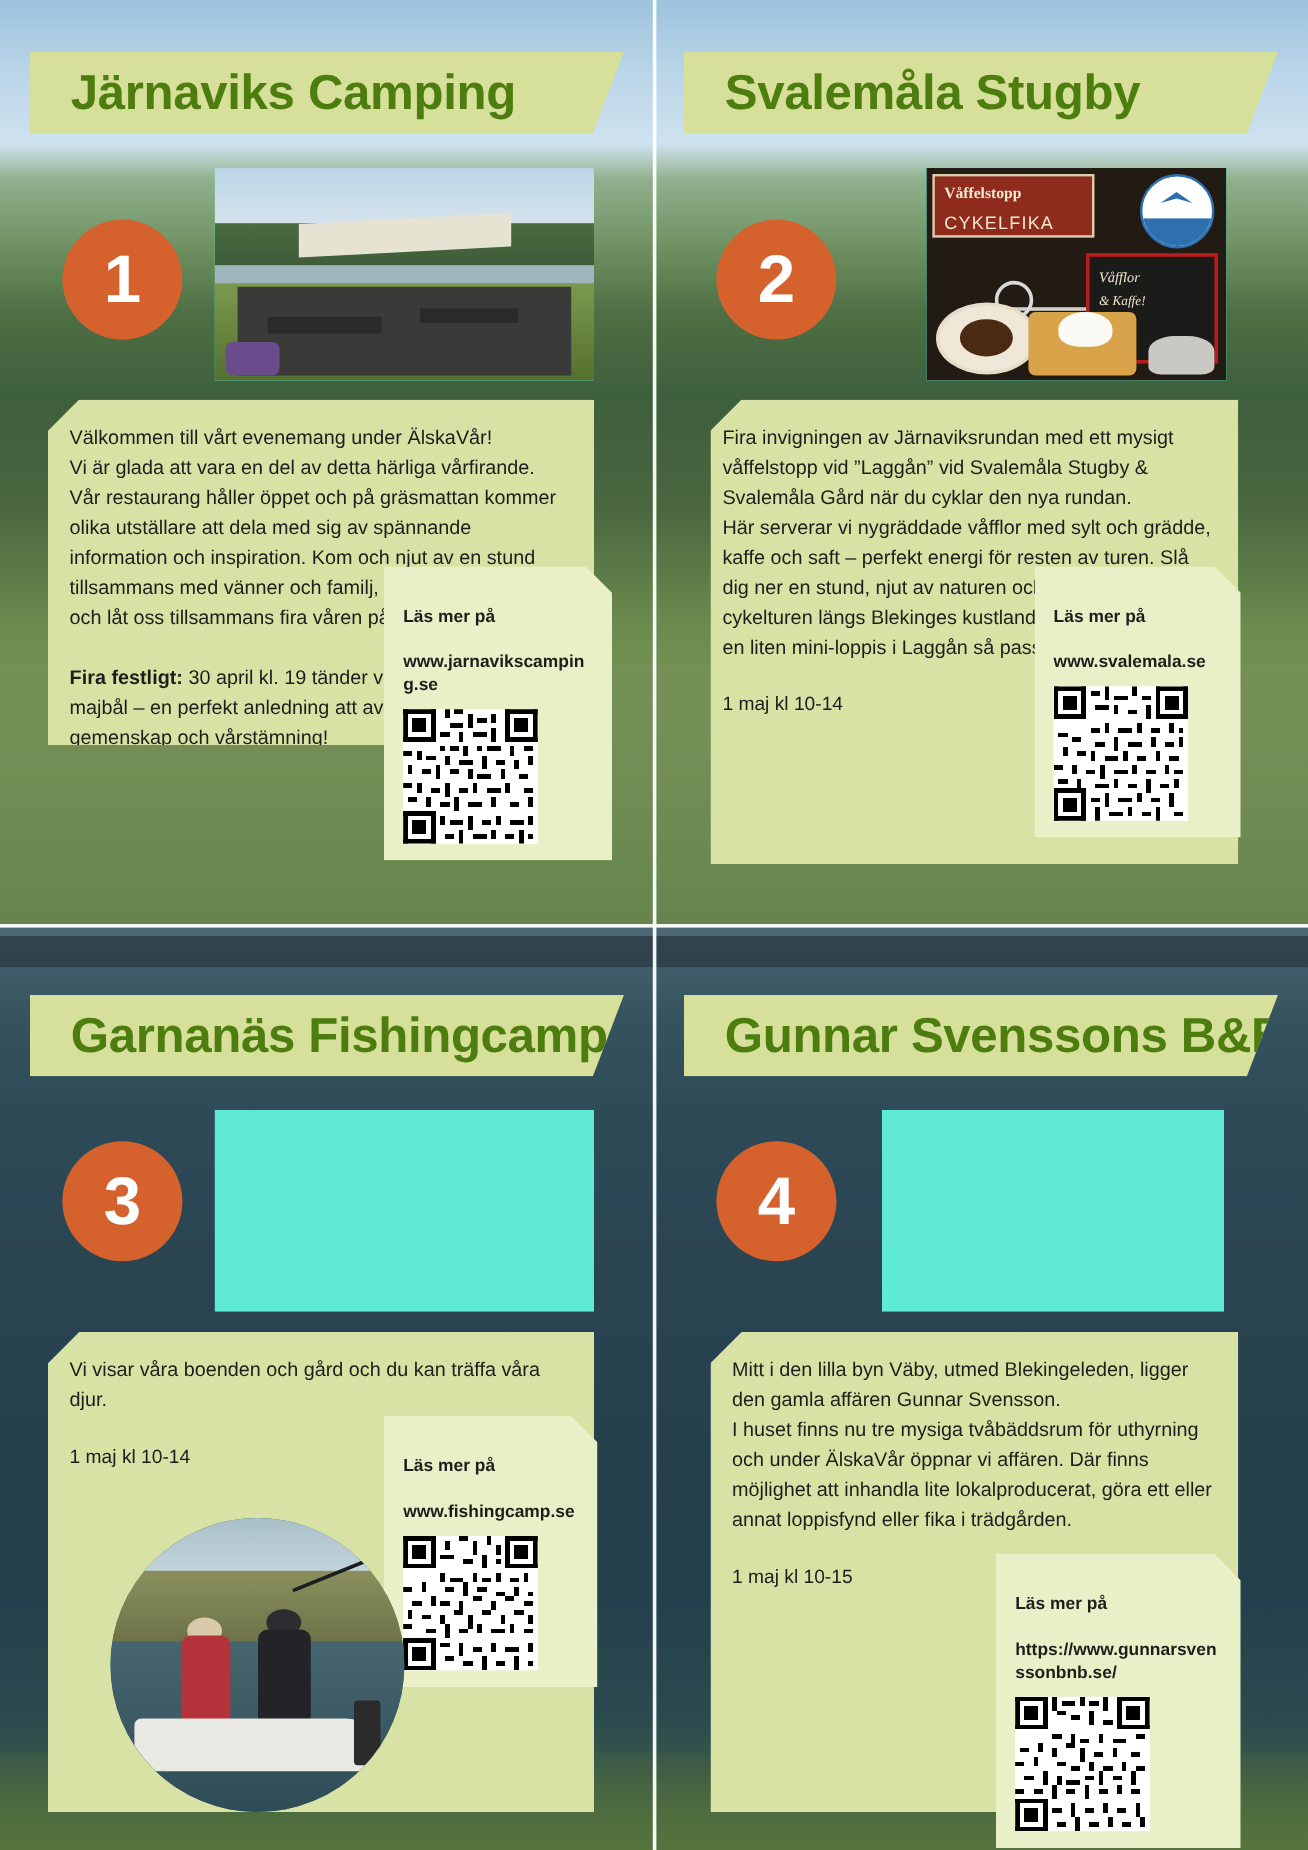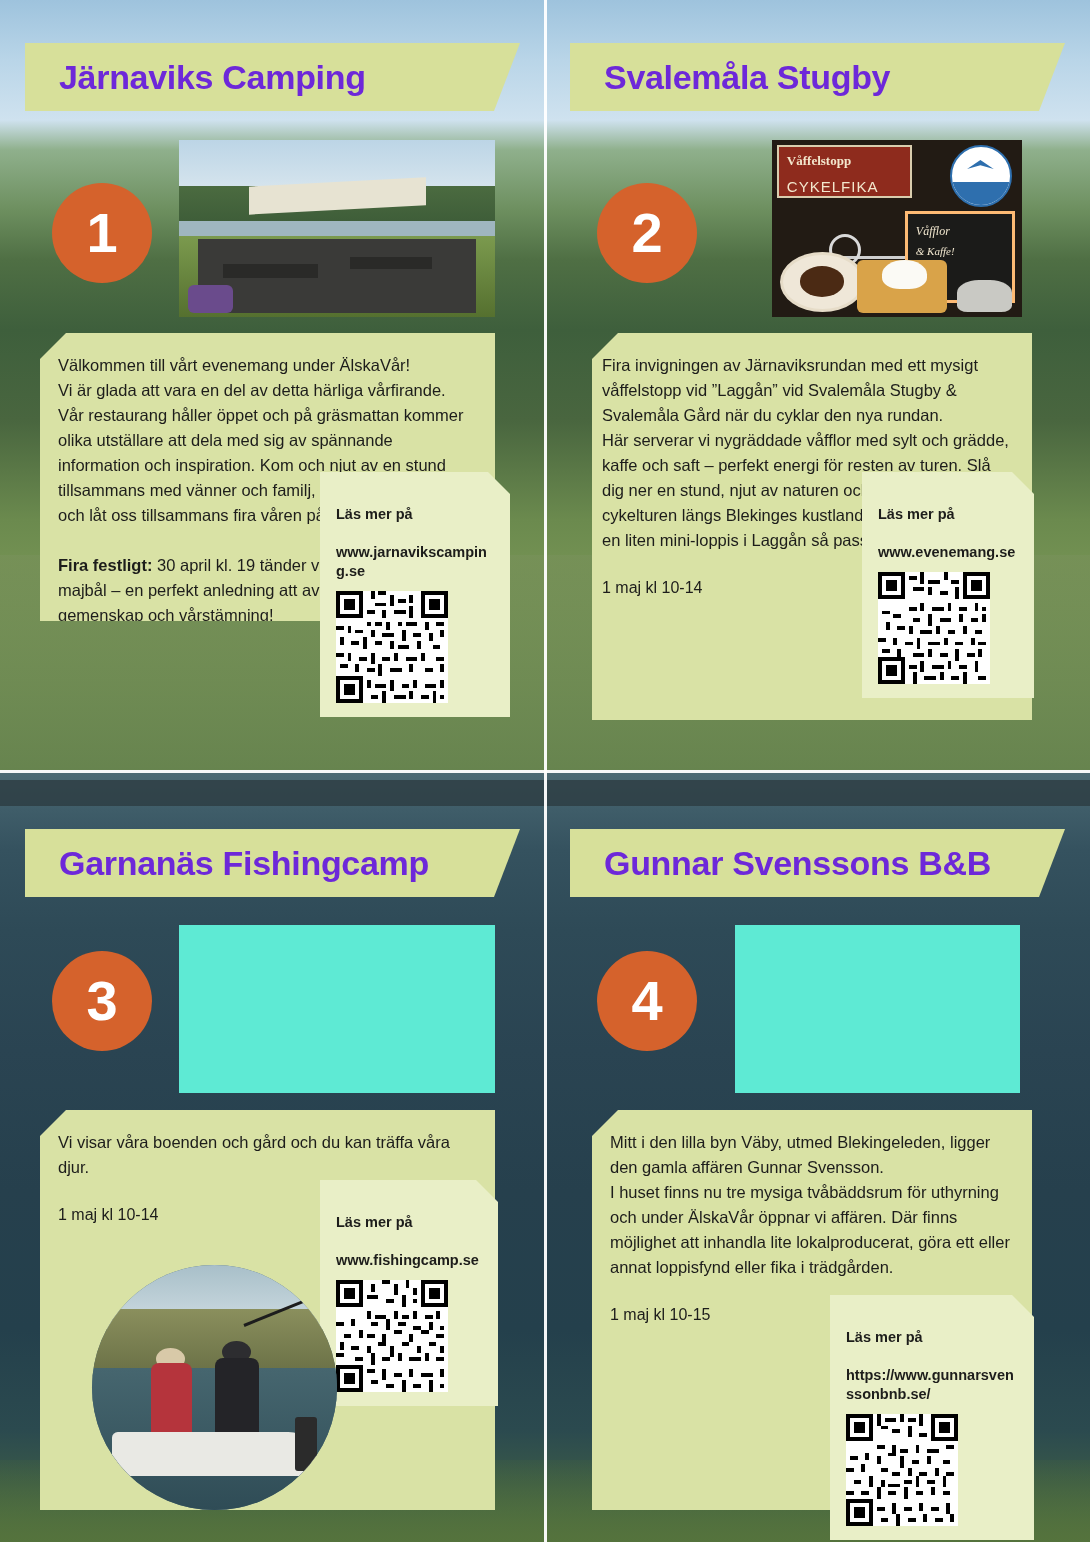--- a/index.html
+++ b/index.html
@@ -78,23 +78,23 @@
     top: 43px;
     height: 68px;
     background: #d7e09a;
     display: flex;
     align-items: center;
     padding: 0 26px 0 34px;
     clip-path: polygon(0 0, 100% 0, calc(100% - 26px) 100%, 0% 100%);
   }
   .title-banner.wide { width: 495px; }
   .title-text {
-    font-size: 34px;
+    font-size: 41px;
     font-weight: bold;
-    color: #6d28d9;
+    color: #4d7c0f;
     letter-spacing: -0.3px;
     white-space: nowrap;
   }
 
   
   .num-circle {
     position: absolute;
     left: 52px; top: 183px;
     width: 100px; height: 100px;
     border-radius: 50%;
@@ -145,21 +145,21 @@
   .ph2 .signL .t2 { position:absolute; left:6%; top:62%; font-size:15px; color:#f3e7cd;
                 letter-spacing:1px; }
   .ph2 .logo  { position:absolute; right:4%; top:3%; width:62px; height:62px;
                 border-radius:50%; background:#ffffff; border:2px solid #2e6fae;
                 overflow:hidden; }
   .ph2 .logo .sea { position:absolute; left:0; bottom:0; width:100%; height:40%;
                 background:#2e6fae; }
   .ph2 .logo .bird { position:absolute; left:26%; top:22%; width:46%; height:26%;
                 background:#2e6fae; clip-path:polygon(0 60%,50% 0,100% 60%,50% 35%); }
   .ph2 .board { position:absolute; right:3%; top:40%; width:44%; height:52%;
-                background:#1b1b19; border:3px solid #fdba74; }
+                background:#1b1b19; border:3px solid #b91c1c; }
   .ph2 .board .bt { position:absolute; left:8%; top:12%; font-size:12px; color:#f1e7cf;
                 font-style:italic; font-family:"Liberation Serif", serif; }
   .ph2 .board .bt2 { position:absolute; left:8%; top:36%; font-size:11px; color:#f1e7cf;
                 font-style:italic; font-family:"Liberation Serif", serif; }
   .ph2 .bike  { position:absolute; left:22%; top:33%; width:52%; height:34%;
                 border-bottom:3px solid #cfcfcf; }
   .ph2 .bike::before, .ph2 .bike::after {
                 content:""; position:absolute; bottom:-10px; width:26px; height:26px;
                 border:3px solid #d9d9d9; border-radius:50%; }
   .ph2 .bike::before { left:2px; }
@@ -434,21 +434,21 @@
 
     <div class="text-card notch" id="card-2" style="left:47px;">
       <div class="body-text">Fira invigningen av Järnaviksrundan med ett mysigt våffelstopp vid ”Laggån” vid Svalemåla Stugby &amp; Svalemåla Gård när du cyklar den nya rundan.
 Här serverar vi nygräddade våfflor med sylt och grädde, kaffe och saft – perfekt energi för resten av turen. Slå dig ner en stund, njut av naturen och fortsätt sedan cykelturen längs Blekinges kustlandskap. Vi har även en liten mini-loppis i Laggån så passa på att fynda!</div>
       <div class="time-text" style="margin-top:22px;">1 maj kl 10-14</div>
     </div>
 
     <div class="qr-box" id="qr-2" style="left:317px;">
       <div class="qr-label">
         <span>Läs mer på</span><br>
-        <span>www.evenemang.se</span>
+        <span>www.svalemala.se</span>
       </div>
       <div class="qr-code big">
         <svg viewBox="0 0 29 29" width="112" height="112" shape-rendering="crispEdges">
           <rect width="29" height="29" fill="#fff"></rect>
           <g fill="#000">
             <rect x="0" y="0" width="7" height="1"></rect>
               <rect x="0" y="6" width="7" height="1"></rect>
             <rect x="0" y="0" width="1" height="7"></rect>
               <rect x="6" y="0" width="1" height="7"></rect>
             <rect x="2" y="2" width="3" height="3"></rect>

